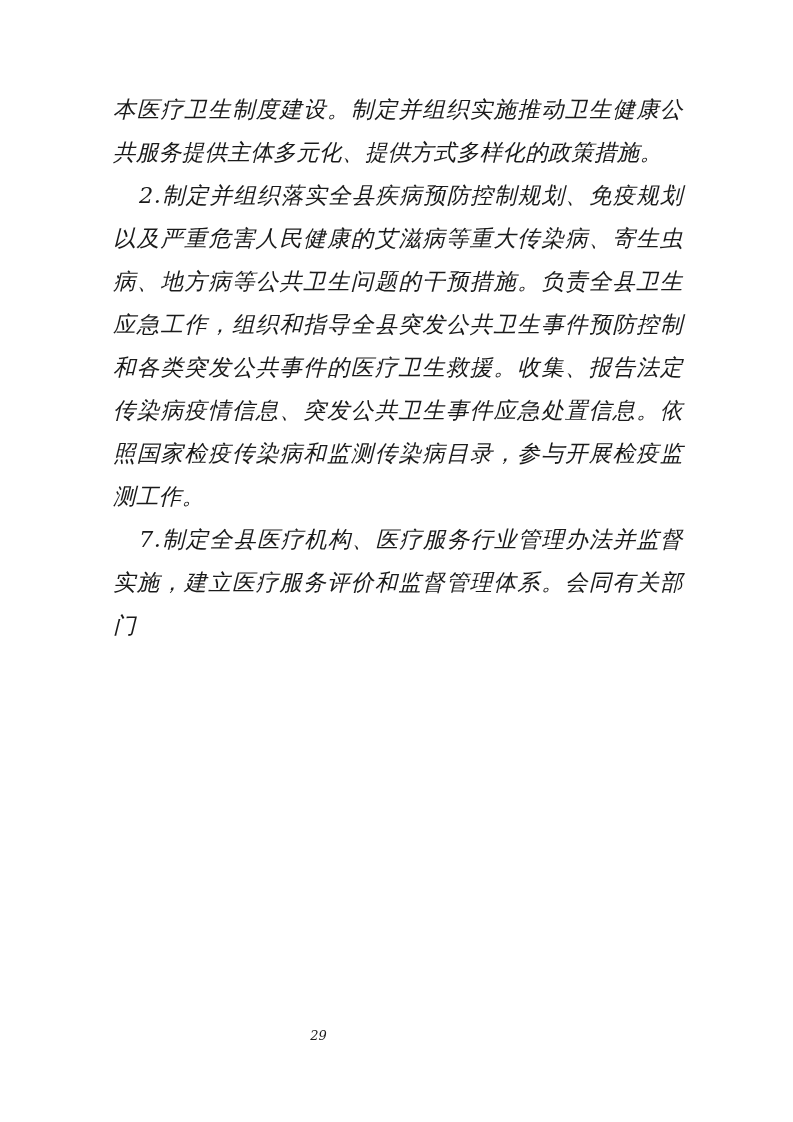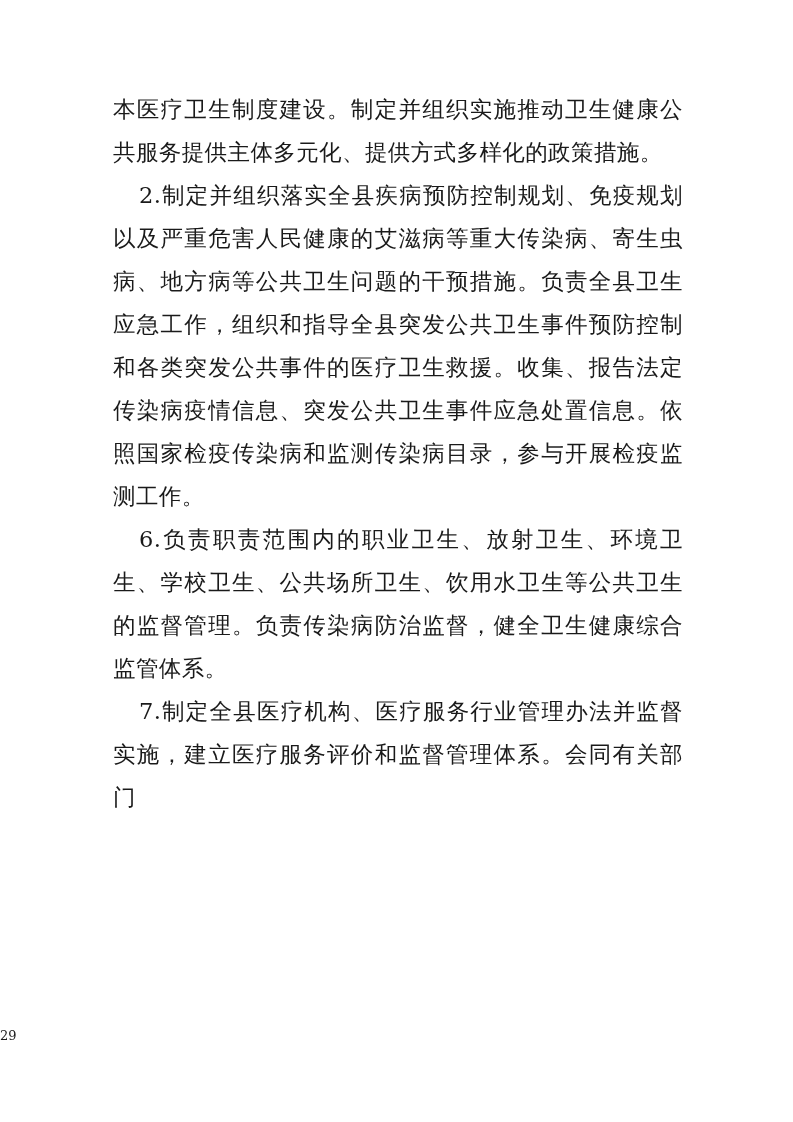--- a/index.html
+++ b/index.html
@@ -7,20 +7,21 @@
     padding: 0;
     background: #ffffff;
   }
   .page {
     position: relative;
     width: 793px;
     height: 1122px;
     background: #ffffff;
     box-sizing: border-box;
     overflow: hidden;
+    font-style: italic;
   }
   .content {
     position: absolute;
     left: 113px;
     top: 88px;
     width: 570px;
   }
   .para {
     font-family: "DejaVu Serif", "Liberation Serif", serif;
     font-size: 22.5px;
@@ -33,30 +34,29 @@
     padding: 0;
   }
   .para.indent {
     text-indent: 26px;
   }
   .page-number {
     position: absolute;
     left: 0;
     top: 1028px;
     width: 637px;
-    text-align: left;
+    text-align: center;
     font-family: "DejaVu Serif", "Liberation Serif", serif;
     font-size: 13px;
     color: #1a1a1a;
   }
 </style>
 </head>
 <body>
 
 <div class="page">
   <div class="content">
     <p class="para">本医疗卫生制度建设。制定并组织实施推动卫生健康公共服务提供主体多元化、提供方式多样化的政策措施。</p>
     <p class="para indent">2.制定并组织落实全县疾病预防控制规划、免疫规划以及严重危害人民健康的艾滋病等重大传染病、寄生虫病、地方病等公共卫生问题的干预措施。负责全县卫生应急工作，组织和指导全县突发公共卫生事件预防控制和各类突发公共事件的医疗卫生救援。收集、报告法定传染病疫情信息、突发公共卫生事件应急处置信息。依照国家检疫传染病和监测传染病目录，参与开展检疫监测工作。</p>
-    <p class="para indent">6.负责职责范围内的职业卫生、放射卫生、环境卫生、学校卫生、公共场所卫生、饮用水卫生等公共卫生的监督管理。负责传染病防治监督，健全卫生健康综合监管体系。</p>
     <p class="para indent">7.制定全县医疗机构、医疗服务行业管理办法并监督实施，建立医疗服务评价和监督管理体系。会同有关部门</p>
   </div>
   <div class="page-number">29</div>
 </div>
 
 </body></html>

